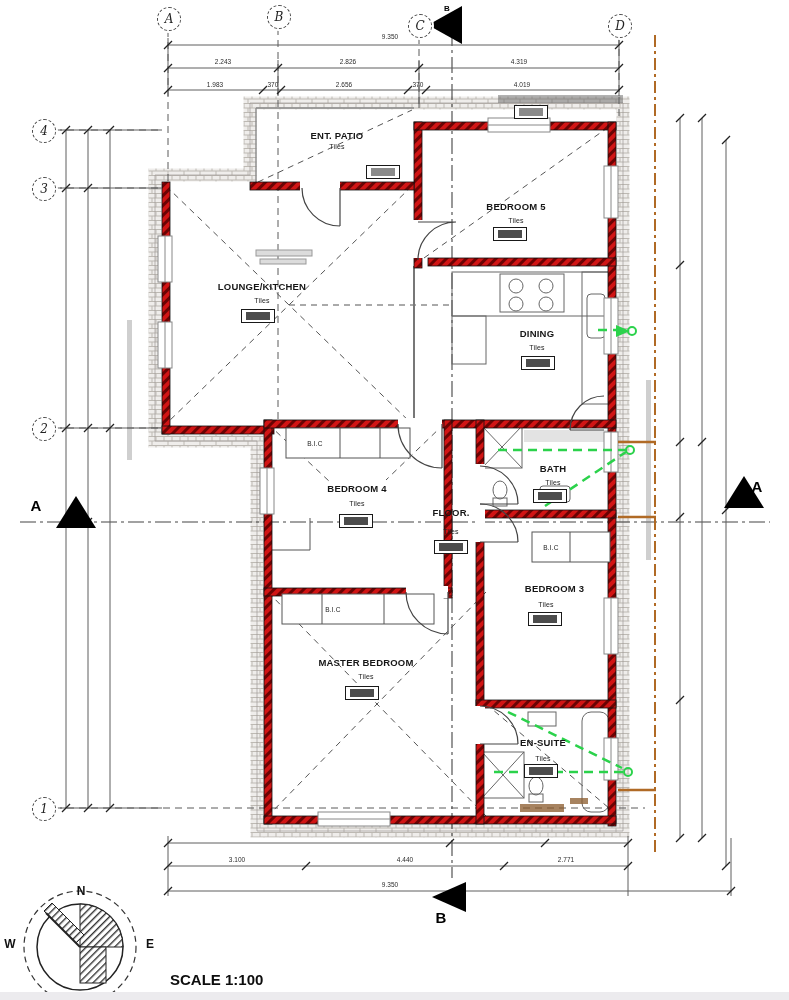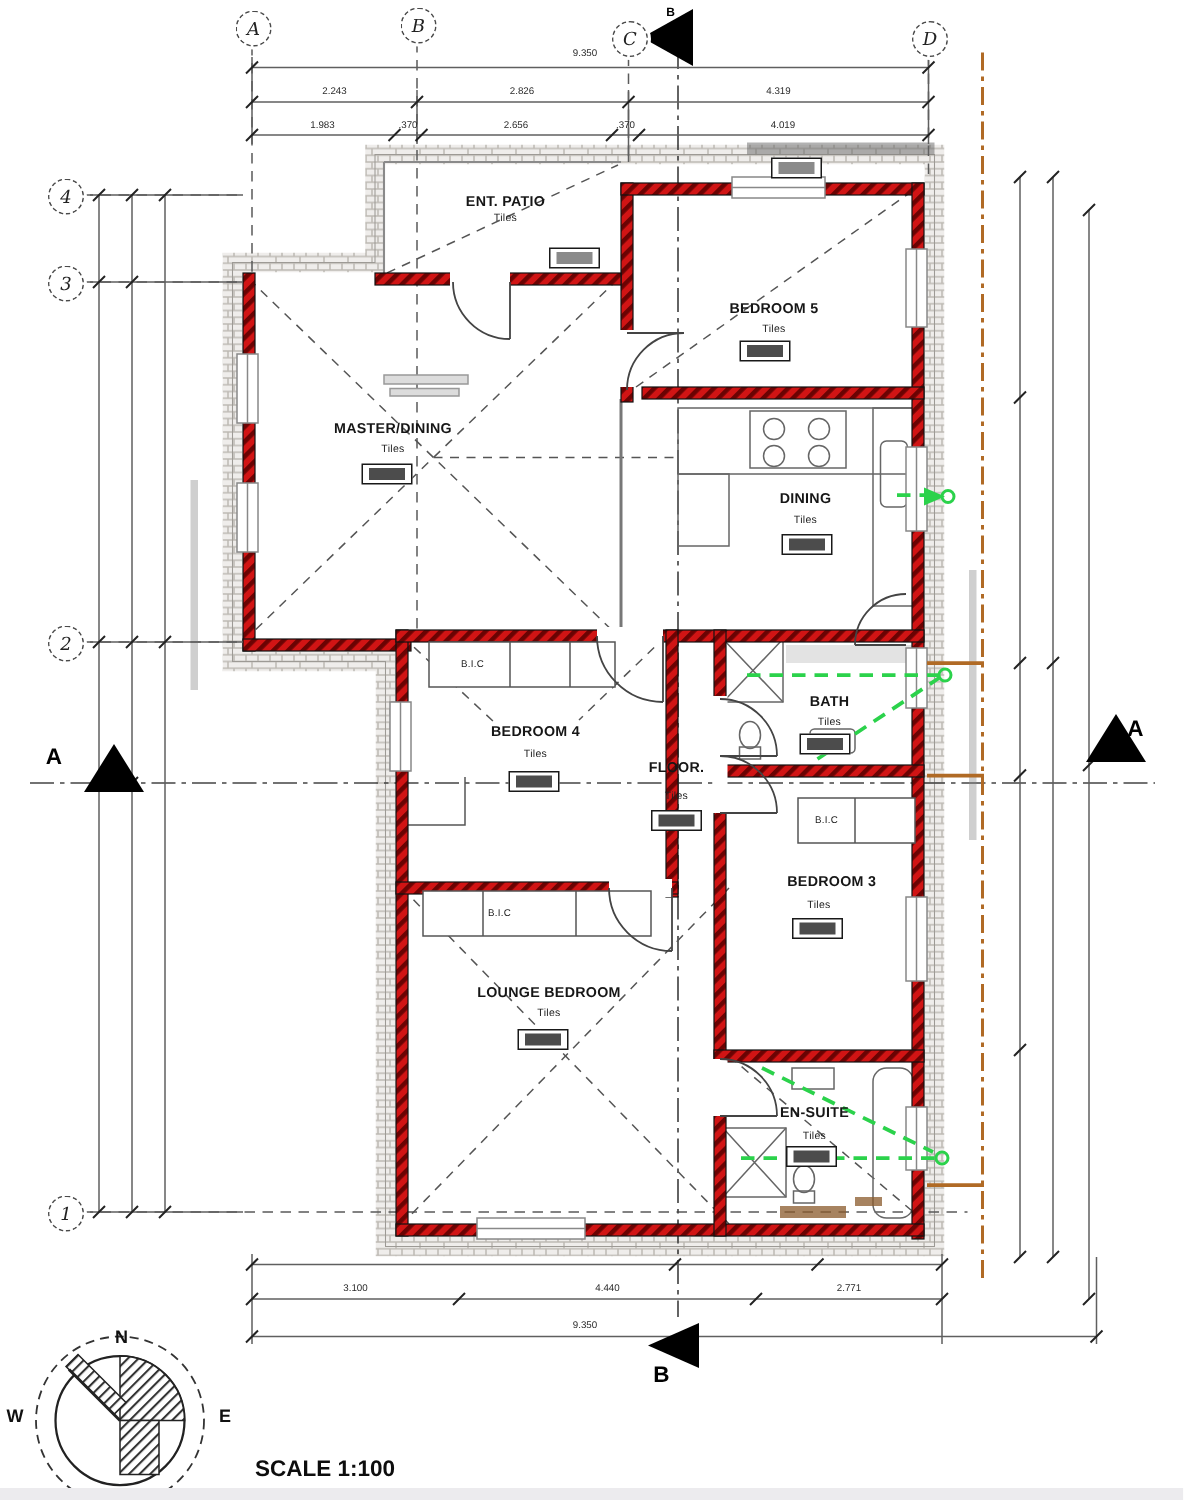--- a/index.html
+++ b/index.html
@@ -325,33 +325,33 @@
 
 <div class="seclbl small" style="left:447px;top:8px;">B</div>
 <div class="seclbl" style="left:441px;top:917px;">B</div>
 <div class="seclbl" style="left:36px;top:505px;">A</div>
 <div class="seclbl" style="left:757px;top:486px;">A</div>
 
 <div class="lbl" style="left:337px;top:135px;">ENT. PATIO</div>
 <div class="lbl sub" style="left:337px;top:146px;">Tiles</div>
 <div class="lbl" style="left:516px;top:206px;">BEDROOM 5</div>
 <div class="lbl sub" style="left:516px;top:220px;">Tiles</div>
-<div class="lbl" style="left:262px;top:286px;">MASTER/DINING</div>
+<div class="lbl" style="left:262px;top:286px;">LOUNGE/KITCHEN</div>
 <div class="lbl sub" style="left:262px;top:300px;">Tiles</div>
 <div class="lbl" style="left:537px;top:333px;">DINING</div>
 <div class="lbl sub" style="left:537px;top:347px;">Tiles</div>
 <div class="lbl" style="left:357px;top:488px;">BEDROOM 4</div>
 <div class="lbl sub" style="left:357px;top:503px;">Tiles</div>
 <div class="lbl" style="left:451px;top:512px;">FLOOR.</div>
 <div class="lbl sub" style="left:451px;top:531px;">Tiles</div>
 <div class="lbl" style="left:553px;top:468px;">BATH</div>
 <div class="lbl sub" style="left:553px;top:482px;">Tiles</div>
 <div class="lbl" style="left:546px;top:588px;padding-left:17px;">BEDROOM 3</div>
 <div class="lbl sub" style="left:546px;top:604px;">Tiles</div>
-<div class="lbl" style="left:366px;top:662px;">LOUNGE BEDROOM</div>
+<div class="lbl" style="left:366px;top:662px;">MASTER BEDROOM</div>
 <div class="lbl sub" style="left:366px;top:676px;">Tiles</div>
 <div class="lbl" style="left:543px;top:742px;">EN-SUITE</div>
 <div class="lbl sub" style="left:543px;top:758px;">Tiles</div>
 
 <div class="lbl bic" style="left:315px;top:443px;">B.I.C</div>
 <div class="lbl bic" style="left:551px;top:547px;">B.I.C</div>
 <div class="lbl bic" style="left:333px;top:609px;">B.I.C</div>
 
 <div class="abox tag" style="left:383px;top:172px;"></div>
 <div class="abox tag" style="left:531px;top:112px;"></div>

